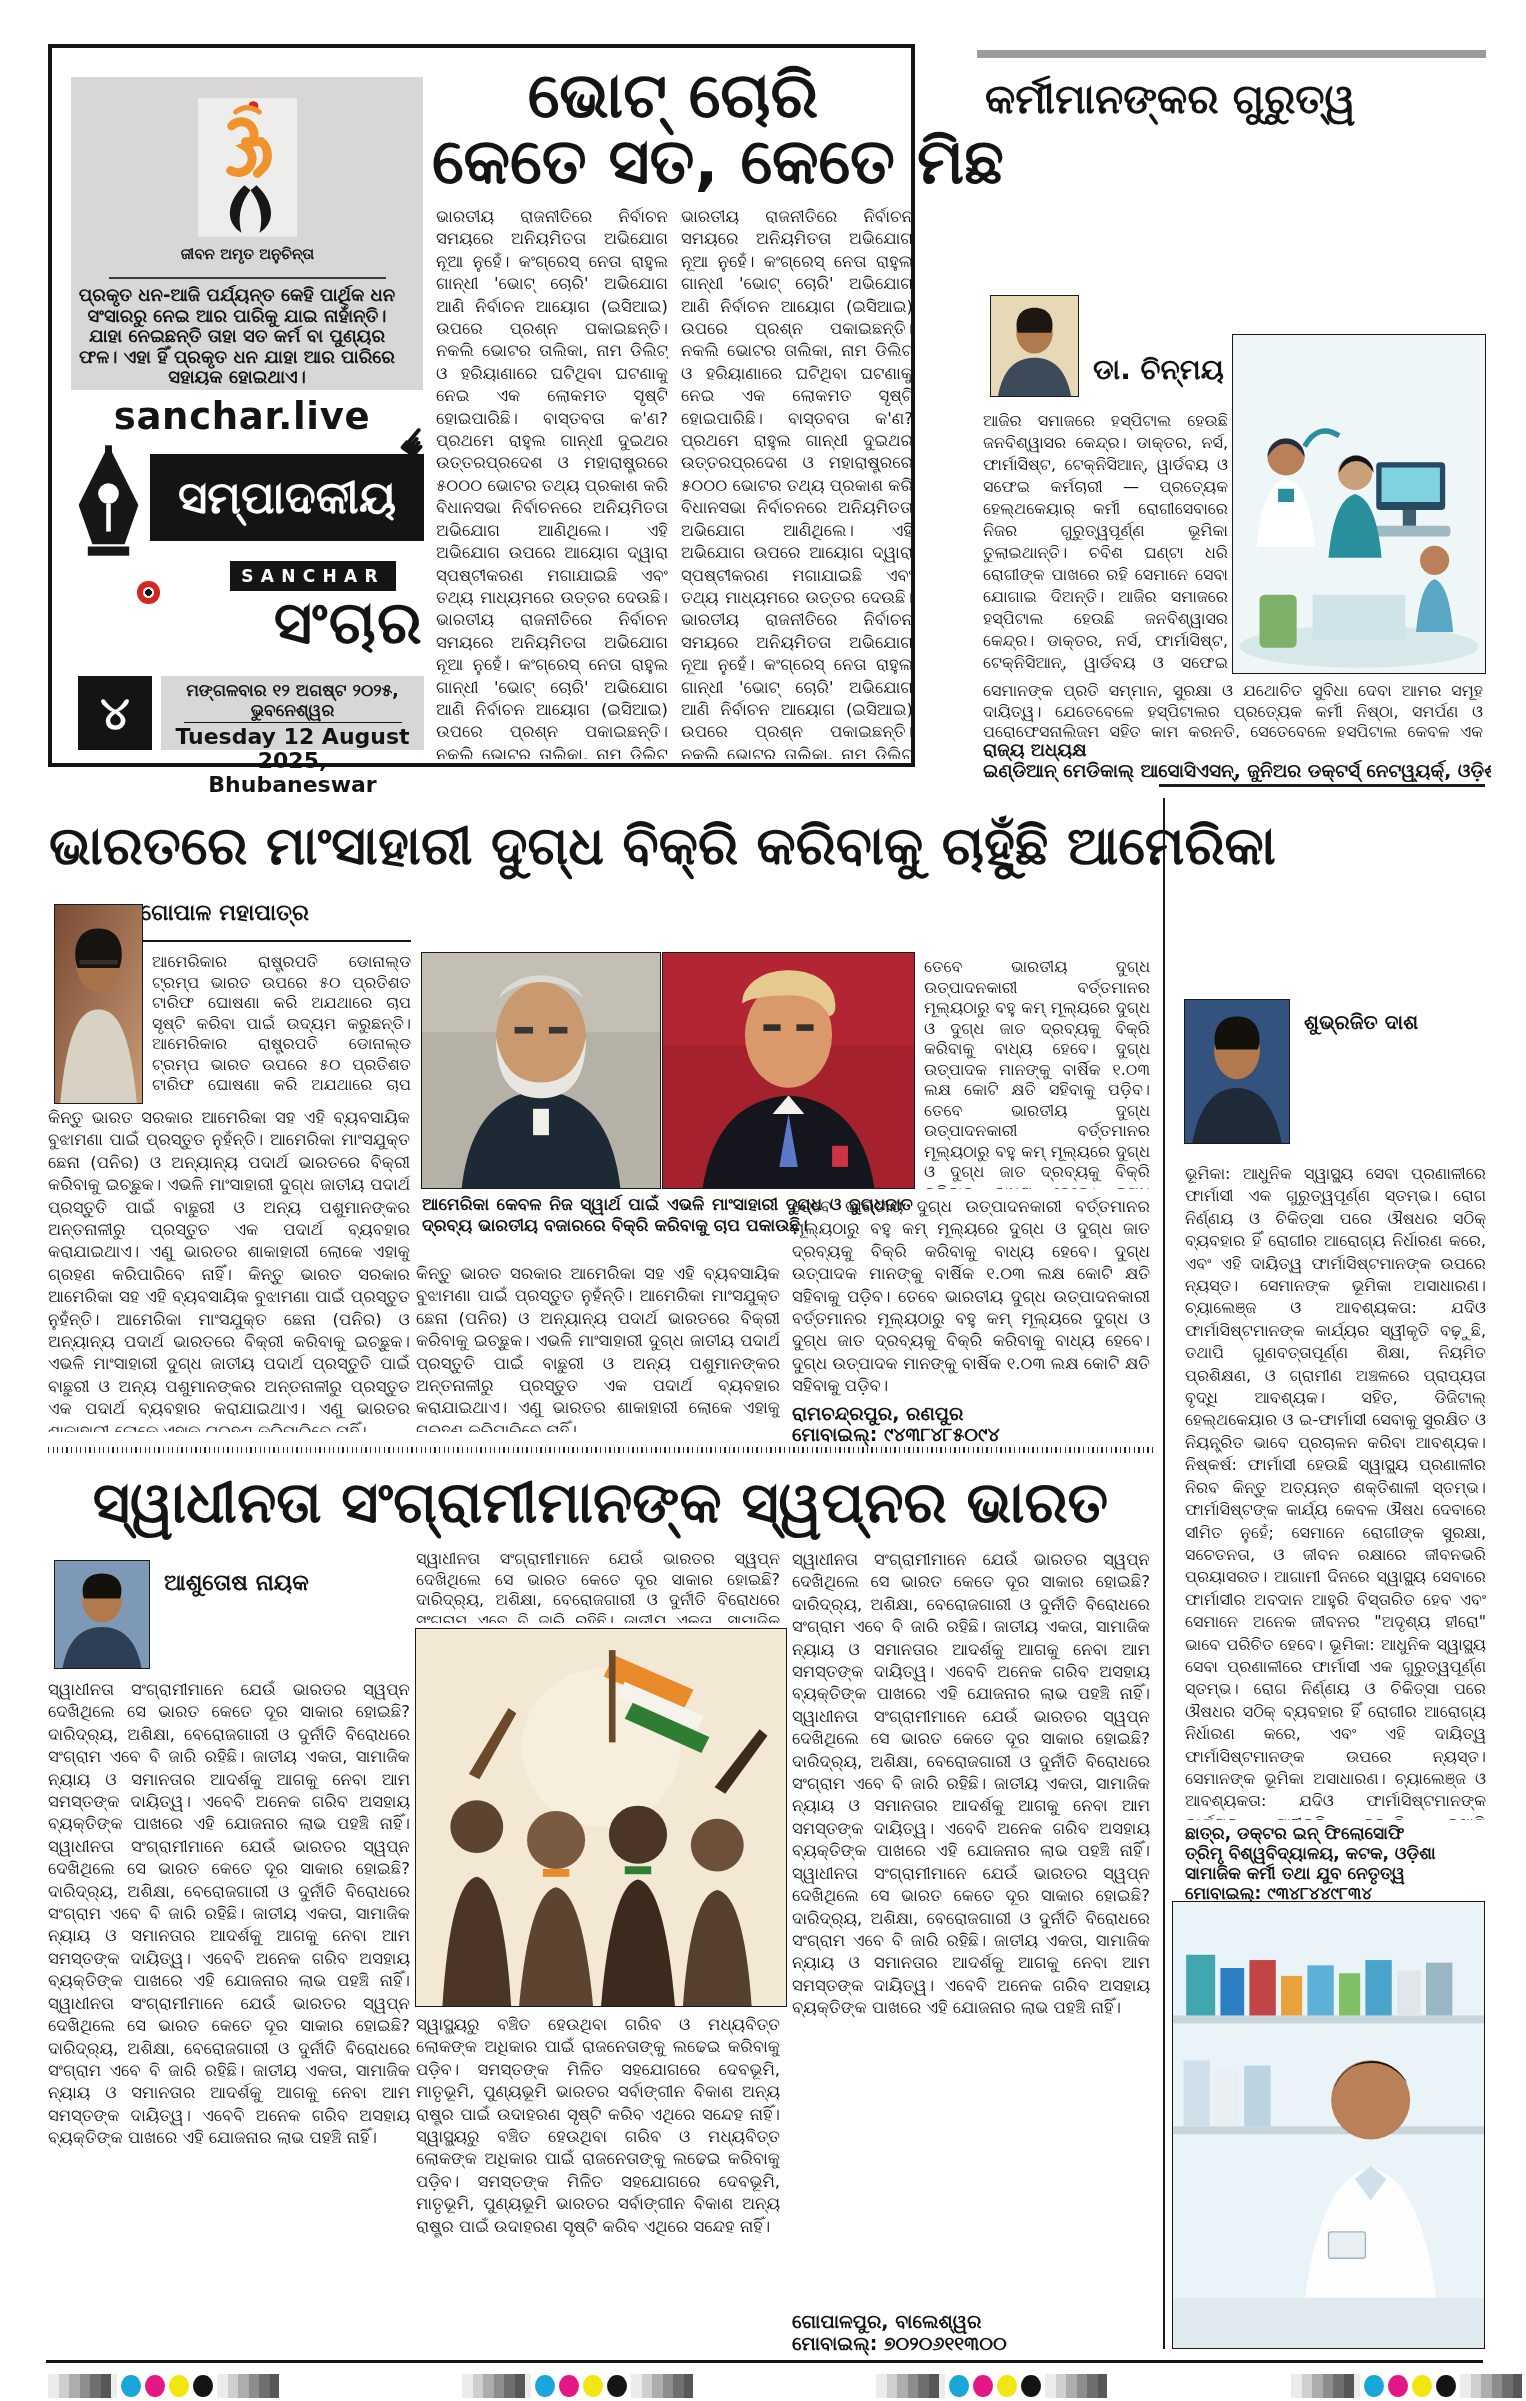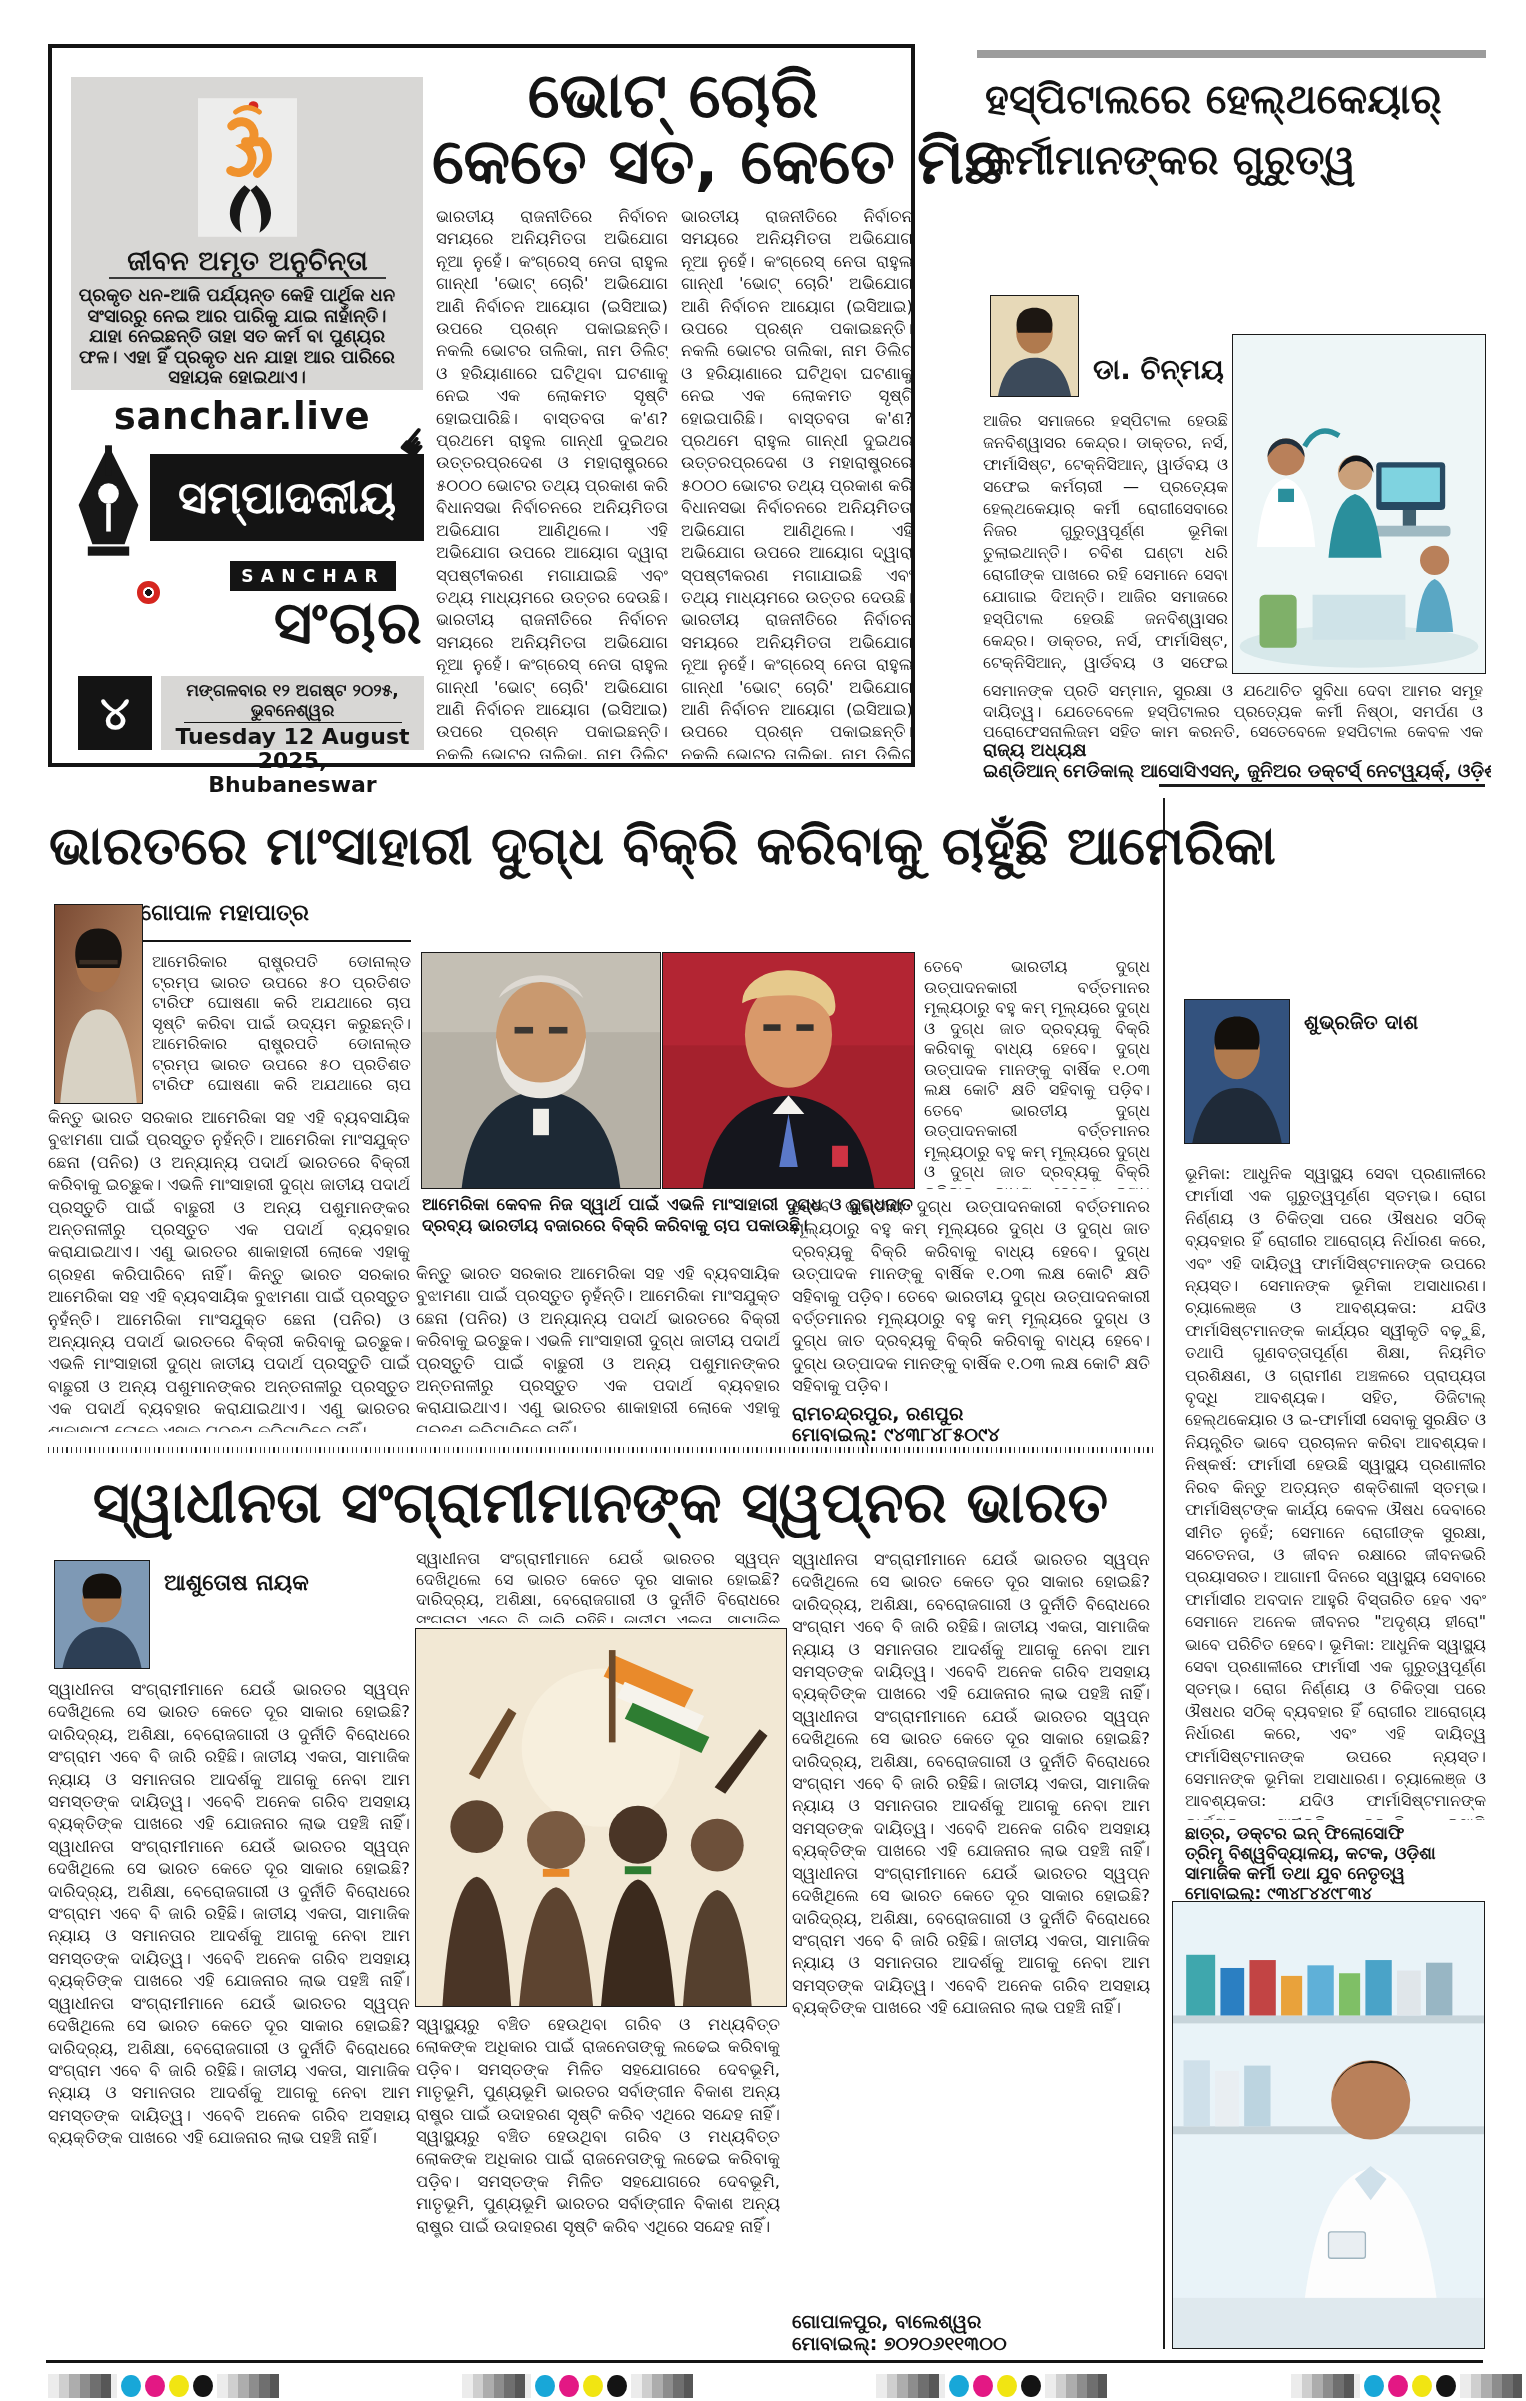--- a/index.html
+++ b/index.html
@@ -33,21 +33,21 @@
       <rect x="0" y="0" width="100" height="140" fill="#ffffff" opacity="0.55"></rect>
       <circle cx="56" cy="8" r="5" fill="#d6261f"></circle>
       <path d="M38 14 q12 -9 24 0" fill="none" stroke="#f0922d" stroke-width="5" stroke-linecap="round"></path>
       <path d="M34 28 a13 13 0 1 1 14 21 a14 14 0 1 1 -15 24" fill="none" stroke="#f0922d" stroke-width="9" stroke-linecap="round"></path>
       <path d="M48 44 h16 a12 16 0 0 1 2 26 l-6 6" fill="none" stroke="#f0922d" stroke-width="9" stroke-linecap="round"></path>
       <path d="M47 88 C30 103 26 125 44 136 C39 118 45 103 53 93 Z" fill="#171717"></path>
       <path d="M59 88 C76 103 80 125 62 136 C67 118 61 103 53 93 Z" fill="#171717"></path>
     </svg>
   </div>
 
-  <div class="abs b c" style="left:79px;top:245px;width:337px;font-size:27px;">ଜୀବନ ଅମୃତ ଅନୁଚିନ୍ତା</div>
+  <div class="abs b c" style="left:79px;top:245px;width:337px;font-size:15px;">ଜୀବନ ଅମୃତ ଅନୁଚିନ୍ତା</div>
   <div class="abs" style="left:109px;top:277px;width:277px;height:2px;background:#3a3a3a;"></div>
   <div class="abs c" style="left:70px;top:285px;width:334px;height:100px;font-size:18px;line-height:20.5px;font-weight:600;overflow:hidden;">ପ୍ରକୃତ ଧନ-ଆଜି ପର୍ଯ୍ୟନ୍ତ କେହି ପାର୍ଥିକ ଧନ ସଂସାରରୁ ନେଇ ଆର ପାରିକୁ ଯାଇ ନାହାଁନ୍ତି। ଯାହା ନେଇଛନ୍ତି ତାହା ସତ କର୍ମ ବା ପୁଣ୍ୟର ଫଳ। ଏହା ହିଁ ପ୍ରକୃତ ଧନ ଯାହା ଆର ପାରିରେ ସହାୟକ ହୋଇଥାଏ।</div>
 
   <div class="abs b" style="left:92px;top:395px;width:300px;text-align:center;font-size:37px;letter-spacing:0.7px;">sanchar.live</div>
   <div class="abs" style="left:396px;top:418px;width:42px;height:42px;font-size:38px;transform:rotate(-50deg);">☛</div>
 
   <div class="abs" style="left:74px;top:443px;width:69px;height:115px;">
     <svg viewBox="0 0 60 100" style="width:100%;height:100%;display:block;">
       <path d="M30 2 L56 54 L44 88 L16 88 L4 54 Z" fill="#171717"></path>
       <rect x="27" y="2" width="6" height="26" fill="#171717"></rect>
@@ -70,21 +70,20 @@
     <div class="b" style="font-size:22px;line-height:24px;">Bhubaneswar</div>
   </div>
 
   <div class="abs c hl" style="left:432px;top:63px;width:482px;font-size:63px;line-height:66px;">ଭୋଟ୍ ଚୋରି</div>
   <div class="abs c hl" style="left:432px;top:129px;width:482px;font-size:63px;line-height:66px;">କେତେ ସତ, କେତେ ମିଛ</div>
   <div class="abs just" style="left:436px;top:206px;width:232px;height:553px;font-size:16.5px;line-height:22.4px;">ଭାରତୀୟ ରାଜନୀତିରେ ନିର୍ବାଚନ ସମୟରେ ଅନିୟମିତତା ଅଭିଯୋଗ ନୂଆ ନୁହେଁ। କଂଗ୍ରେସ୍ ନେତା ରାହୁଲ ଗାନ୍ଧୀ 'ଭୋଟ୍ ଚୋରି' ଅଭିଯୋଗ ଆଣି ନିର୍ବାଚନ ଆୟୋଗ (ଇସିଆଇ) ଉପରେ ପ୍ରଶ୍ନ ପକାଇଛନ୍ତି। ନକଲି ଭୋଟର ତାଲିକା, ନାମ ଡିଲିଟ୍ ଓ ହରିୟାଣାରେ ଘଟିଥିବା ଘଟଣାକୁ ନେଇ ଏକ ଲୋକମତ ସୃଷ୍ଟି ହୋଇପାରିଛି। ବାସ୍ତବତା କ'ଣ? ପ୍ରଥମେ ରାହୁଲ ଗାନ୍ଧୀ ଦୁଇଥର ଉତ୍ତରପ୍ରଦେଶ ଓ ମହାରାଷ୍ଟ୍ରରେ ୫୦୦୦ ଭୋଟର ତଥ୍ୟ ପ୍ରକାଶ କରି ବିଧାନସଭା ନିର୍ବାଚନରେ ଅନିୟମିତତା ଅଭିଯୋଗ ଆଣିଥିଲେ। ଏହି ଅଭିଯୋଗ ଉପରେ ଆୟୋଗ ଦ୍ୱାରା ସ୍ପଷ୍ଟୀକରଣ ମଗାଯାଇଛି ଏବଂ ତଥ୍ୟ ମାଧ୍ୟମରେ ଉତ୍ତର ଦେଉଛି। ଭାରତୀୟ ରାଜନୀତିରେ ନିର୍ବାଚନ ସମୟରେ ଅନିୟମିତତା ଅଭିଯୋଗ ନୂଆ ନୁହେଁ। କଂଗ୍ରେସ୍ ନେତା ରାହୁଲ ଗାନ୍ଧୀ 'ଭୋଟ୍ ଚୋରି' ଅଭିଯୋଗ ଆଣି ନିର୍ବାଚନ ଆୟୋଗ (ଇସିଆଇ) ଉପରେ ପ୍ରଶ୍ନ ପକାଇଛନ୍ତି। ନକଲି ଭୋଟର ତାଲିକା, ନାମ ଡିଲିଟ୍ ଓ ହରିୟାଣାରେ ଘଟିଥିବା ଘଟଣାକୁ ନେଇ ଏକ ଲୋକମତ ସୃଷ୍ଟି ହୋଇପାରିଛି। ବାସ୍ତବତା କ'ଣ? ପ୍ରଥମେ ରାହୁଲ ଗାନ୍ଧୀ ଦୁଇଥର ଉତ୍ତରପ୍ରଦେଶ ଓ ମହାରାଷ୍ଟ୍ରରେ ୫୦୦୦ ଭୋଟର ତଥ୍ୟ ପ୍ରକାଶ କରି ବିଧାନସଭା ନିର୍ବାଚନରେ ଅନିୟମିତତା ଅଭିଯୋଗ ଆଣିଥିଲେ। ଏହି ଅଭିଯୋଗ ଉପରେ ଆୟୋଗ ଦ୍ୱାରା ସ୍ପଷ୍ଟୀକରଣ ମଗାଯାଇଛି ଏବଂ ତଥ୍ୟ ମାଧ୍ୟମରେ ଉତ୍ତର ଦେଉଛି।</div>
   <div class="abs just" style="left:681px;top:206px;width:232px;height:553px;font-size:16.5px;line-height:22.4px;">ଭାରତୀୟ ରାଜନୀତିରେ ନିର୍ବାଚନ ସମୟରେ ଅନିୟମିତତା ଅଭିଯୋଗ ନୂଆ ନୁହେଁ। କଂଗ୍ରେସ୍ ନେତା ରାହୁଲ ଗାନ୍ଧୀ 'ଭୋଟ୍ ଚୋରି' ଅଭିଯୋଗ ଆଣି ନିର୍ବାଚନ ଆୟୋଗ (ଇସିଆଇ) ଉପରେ ପ୍ରଶ୍ନ ପକାଇଛନ୍ତି। ନକଲି ଭୋଟର ତାଲିକା, ନାମ ଡିଲିଟ୍ ଓ ହରିୟାଣାରେ ଘଟିଥିବା ଘଟଣାକୁ ନେଇ ଏକ ଲୋକମତ ସୃଷ୍ଟି ହୋଇପାରିଛି। ବାସ୍ତବତା କ'ଣ? ପ୍ରଥମେ ରାହୁଲ ଗାନ୍ଧୀ ଦୁଇଥର ଉତ୍ତରପ୍ରଦେଶ ଓ ମହାରାଷ୍ଟ୍ରରେ ୫୦୦୦ ଭୋଟର ତଥ୍ୟ ପ୍ରକାଶ କରି ବିଧାନସଭା ନିର୍ବାଚନରେ ଅନିୟମିତତା ଅଭିଯୋଗ ଆଣିଥିଲେ। ଏହି ଅଭିଯୋଗ ଉପରେ ଆୟୋଗ ଦ୍ୱାରା ସ୍ପଷ୍ଟୀକରଣ ମଗାଯାଇଛି ଏବଂ ତଥ୍ୟ ମାଧ୍ୟମରେ ଉତ୍ତର ଦେଉଛି। ଭାରତୀୟ ରାଜନୀତିରେ ନିର୍ବାଚନ ସମୟରେ ଅନିୟମିତତା ଅଭିଯୋଗ ନୂଆ ନୁହେଁ। କଂଗ୍ରେସ୍ ନେତା ରାହୁଲ ଗାନ୍ଧୀ 'ଭୋଟ୍ ଚୋରି' ଅଭିଯୋଗ ଆଣି ନିର୍ବାଚନ ଆୟୋଗ (ଇସିଆଇ) ଉପରେ ପ୍ରଶ୍ନ ପକାଇଛନ୍ତି। ନକଲି ଭୋଟର ତାଲିକା, ନାମ ଡିଲିଟ୍ ଓ ହରିୟାଣାରେ ଘଟିଥିବା ଘଟଣାକୁ ନେଇ ଏକ ଲୋକମତ ସୃଷ୍ଟି ହୋଇପାରିଛି। ବାସ୍ତବତା କ'ଣ? ପ୍ରଥମେ ରାହୁଲ ଗାନ୍ଧୀ ଦୁଇଥର ଉତ୍ତରପ୍ରଦେଶ ଓ ମହାରାଷ୍ଟ୍ରରେ ୫୦୦୦ ଭୋଟର ତଥ୍ୟ ପ୍ରକାଶ କରି ବିଧାନସଭା ନିର୍ବାଚନରେ ଅନିୟମିତତା ଅଭିଯୋଗ ଆଣିଥିଲେ। ଏହି ଅଭିଯୋଗ ଉପରେ ଆୟୋଗ ଦ୍ୱାରା ସ୍ପଷ୍ଟୀକରଣ ମଗାଯାଇଛି ଏବଂ ତଥ୍ୟ ମାଧ୍ୟମରେ ଉତ୍ତର ଦେଉଛି।</div>
 
   <div class="abs greyrule" style="left:977px;top:50px;width:509px;height:8px;"></div>
   <div class="abs hl" style="left:985px;top:69px;width:502px;font-size:41px;line-height:61px;">
-    <div>ହସ୍ପିଟାଲରେ ହେଲ୍ଥକେୟାର୍</div>
     <div>କର୍ମୀମାନଙ୍କର ଗୁରୁତ୍ୱ</div>
   </div>
   <div class="abs port photo-frame" style="left:991px;top:296px;width:87px;height:100px;">
     <svg viewBox="0 0 10 12" preserveAspectRatio="none">
       <rect width="10" height="12" fill="#e7d9b8"></rect>
       <ellipse cx="5" cy="4.4" rx="2.1" ry="2.5" fill="#b07a4e"></ellipse>
       <path d="M5 1.4 C2.9 1.4 2.7 3.4 3.1 4.4 L6.9 4.4 C7.3 3.4 7.1 1.4 5 1.4" fill="#1d1712"></path>
       <path d="M0.8 12 C1.4 8.6 3 7.4 5 7.4 C7 7.4 8.6 8.6 9.2 12 Z" fill="#3c4a5a"></path>
     </svg>
   </div>

